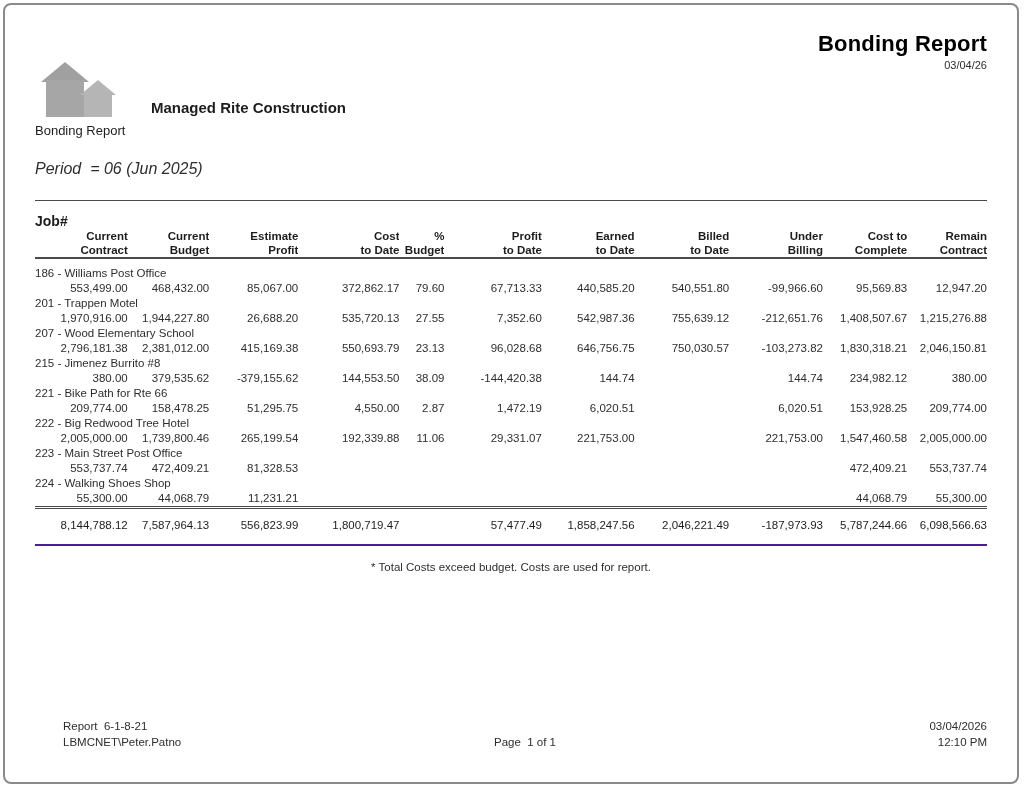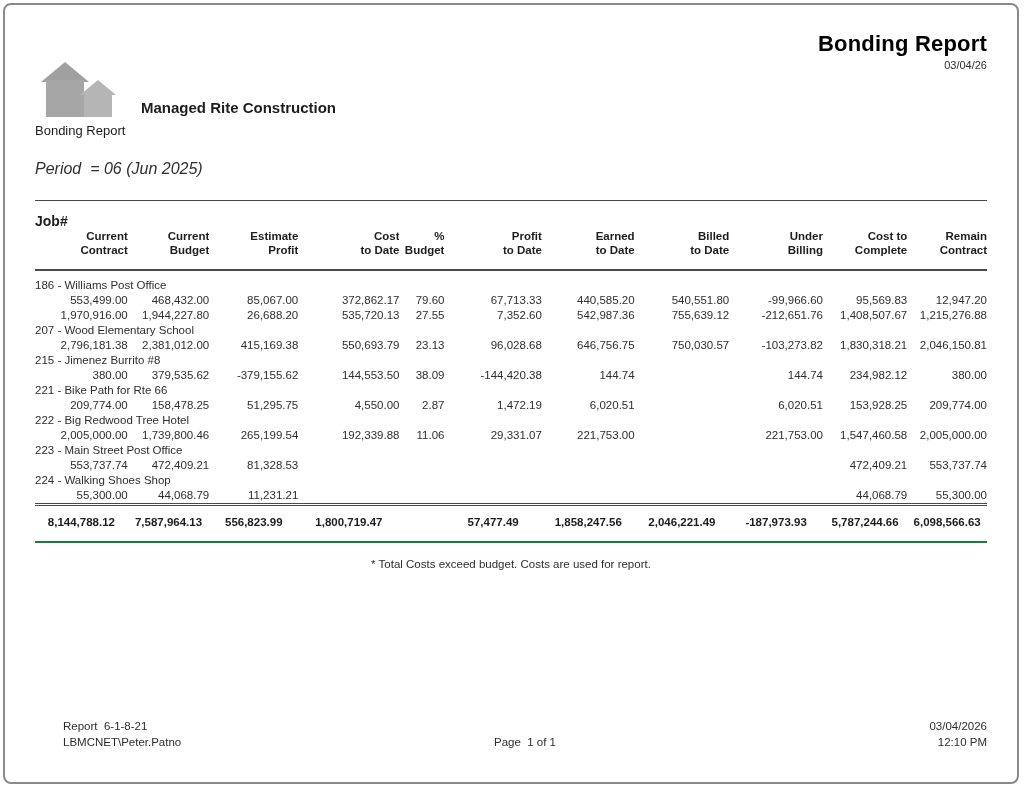--- a/index.html
+++ b/index.html
@@ -12,36 +12,36 @@
     border-radius:8px;
     background:#ffffff;
     box-sizing:border-box;
     padding:0 30px;
     overflow:hidden;
   }
   
   .head{display:flex;justify-content:space-between;align-items:flex-start;padding-top:26px;}
   .head-left{display:flex;align-items:flex-end;margin-top:28px;}
   .logo{width:96px;height:58px;display:block;}
-  .company{font-size:15px;font-weight:bold;color:#1d1d1d;margin-left:10px;margin-bottom:1px;white-space:pre;}
+  .company{font-size:15px;font-weight:bold;color:#1d1d1d;margin-left:20px;margin-bottom:1px;white-space:pre;}
   .head-right{text-align:right;}
   .title{font-size:22px;font-weight:bold;color:#000;letter-spacing:.2px;}
   .title-date{font-size:11px;color:#2e2e2e;margin-top:2px;}
   .subtitle{font-size:13px;color:#1d1d1d;margin-top:6px;}
   .period{font-size:16px;font-style:italic;color:#2e2e2e;margin-top:22px;white-space:pre;}
   
   table.rpt{width:100%;border-collapse:collapse;table-layout:fixed;margin-top:22px;font-size:11.5px;color:#2e2e2e;}
   table.rpt th,table.rpt td{padding:0;line-height:15px;overflow:hidden;}
   tr.jobhdr td{border-top:1.5px solid #4a4a4a;font-weight:bold;text-align:left;padding-top:13px;font-size:14px;color:#1d1d1d;}
-  tr.colhdr th{font-weight:bold;text-align:right;vertical-align:bottom;border-bottom:2px solid #4a4a4a;padding-bottom:12px;color:#1d1d1d;}
+  tr.colhdr th{font-weight:bold;text-align:right;vertical-align:bottom;border-bottom:2px solid #4a4a4a;padding-bottom:0;color:#1d1d1d;}
   tr.colhdr th div{line-height:14px;}
   td.job-name{text-align:left;padding-top:2px;}
   td.num{text-align:right;}
   tbody tr.first-row td{padding-top:7px;}
-  tr.totals td{font-weight:bold;border-top:3px double #4a4a4a;border-bottom:2px solid #15803d;padding-top:9px;padding-bottom:11px;text-align:center;color:#1d1d1d;}
+  tr.totals td{font-weight:normal;border-top:3px double #4a4a4a;border-bottom:2px solid #4c1d95;padding-top:9px;padding-bottom:11px;text-align:right;color:#1d1d1d;}
   .footnote{font-size:11.5px;margin-top:15px;color:#2e2e2e;text-align:center;}
   
   .footer{position:absolute;left:30px;right:30px;bottom:32px;display:flex;justify-content:space-between;align-items:flex-end;font-size:11.5px;color:#2e2e2e;margin-left:28px;}
   .f-left div,.f-center,.f-right div{white-space:pre;line-height:16px;}
   .f-center{position:absolute;left:0;right:0;text-align:center;bottom:0;}
   .f-right{text-align:right;}
   .f-left,.f-right{position:relative;z-index:1;background:transparent;}
 </style>
 </head>
 <body>
@@ -143,20 +143,23 @@
           <td class="num">372,862.17</td>
           <td class="num">79.60</td>
           <td class="num">67,713.33</td>
           <td class="num">440,585.20</td>
           <td class="num">540,551.80</td>
           <td class="num">-99,966.60</td>
           <td class="num">95,569.83</td>
           <td class="num">12,947.20</td>
         </tr>
         <tr>
+          <td colspan="11" class="job-name">201 - Trappen Motel</td>
+        </tr>
+        <tr>
           <td class="num">1,970,916.00</td>
           <td class="num">1,944,227.80</td>
           <td class="num">26,688.20</td>
           <td class="num">535,720.13</td>
           <td class="num">27.55</td>
           <td class="num">7,352.60</td>
           <td class="num">542,987.36</td>
           <td class="num">755,639.12</td>
           <td class="num">-212,651.76</td>
           <td class="num">1,408,507.67</td>

